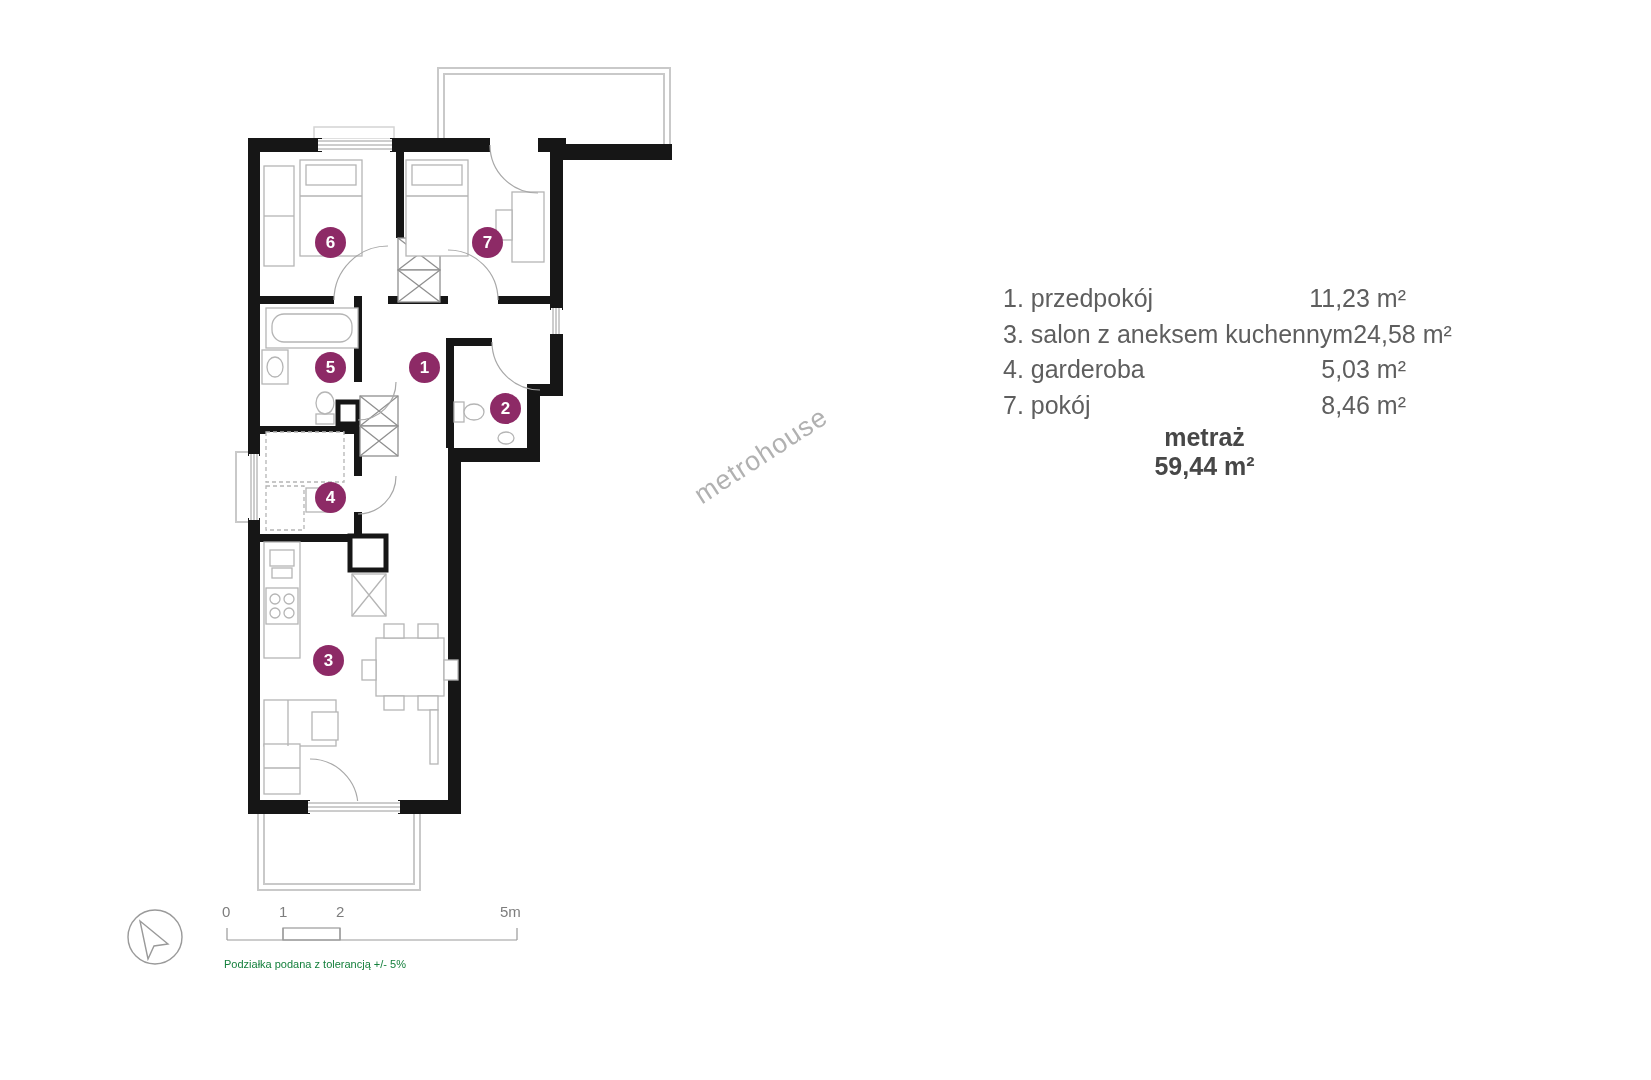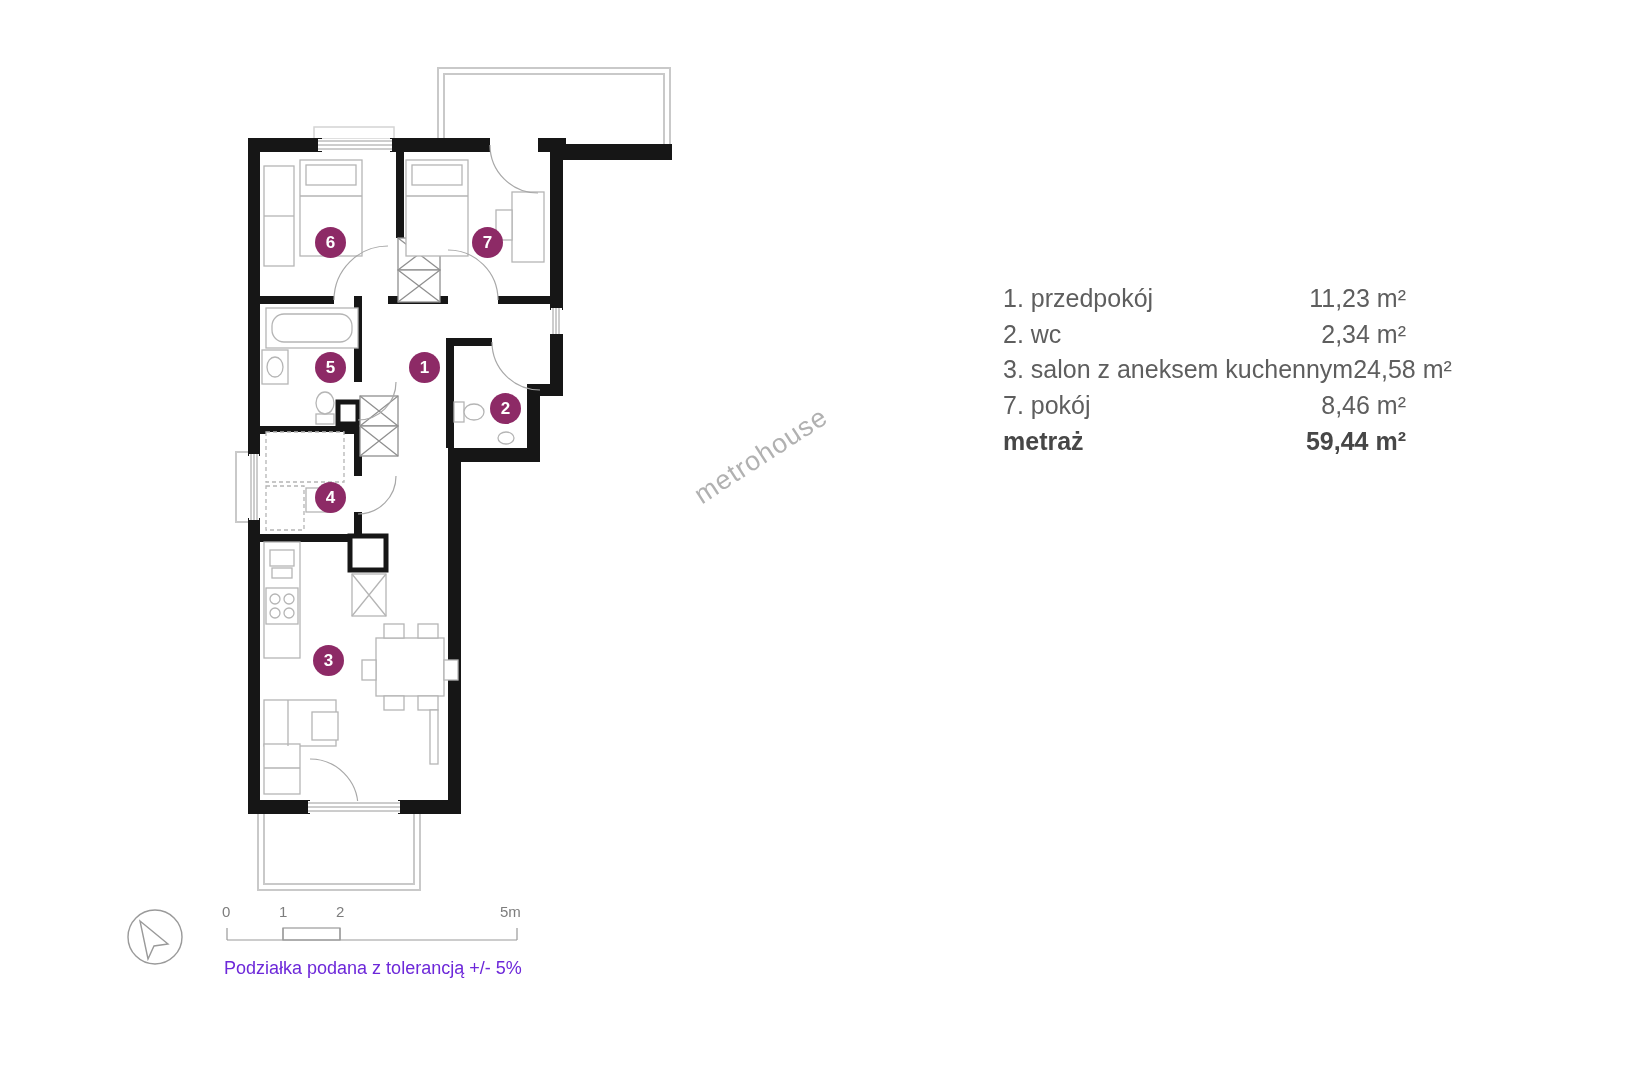--- a/index.html
+++ b/index.html
@@ -15,32 +15,32 @@
   }
 
   
   #legend{
     position:absolute;left:1003px;top:281px;width:403px;
     color:#5e5e5e;font-size:25px;
   }
   .legend-row{display:flex;justify-content:space-between;height:35.6px;align-items:center;}
   .legend-row .lbl{white-space:nowrap;}
   .legend-row .val{white-space:nowrap;text-align:right;}
-  .legend-row.total{font-weight:bold;color:#474747;}
+  .legend-row.total{font-weight:bold;color:#474747;flex-direction:column;}
 
   
   #watermark{
     position:absolute;left:697px;top:482px;
     transform:rotate(-33deg);transform-origin:left center;
     font-size:27px;color:#a4a4a4;opacity:.85;letter-spacing:1px;
   }
 
   
   .scale-tick-label{position:absolute;font-size:15px;color:#7d7d7d;}
-  #scale-note{position:absolute;left:224px;top:958px;font-size:18px;color:#6d28d9;}
+  #scale-note{position:absolute;left:224px;top:958px;font-size:11px;color:#15803d;}
 </style>
 </head>
 <body>
 
 <div id="stage">
 
   <svg id="plan-svg" width="1651" height="1080" viewBox="0 0 1651 1080" xmlns="http://www.w3.org/2000/svg">
 
     <g stroke="#c9c9c9" stroke-width="2" fill="none">
       <path d="M438,144 V68 H670 V144"></path>
@@ -198,26 +198,26 @@
   <div class="marker" style="left: 315px; top: 352px; background: rgb(141, 42, 102);">5</div>
   <div class="marker" style="left: 315px; top: 227px; background: rgb(141, 42, 102);">6</div>
   <div class="marker" style="left: 472px; top: 227px; background: rgb(141, 42, 102);">7</div>
 
   <div id="legend">
     <div class="legend-row">
       <span class="lbl">1. przedpokój</span>
       <span class="val">11,23 m²</span>
     </div>
     <div class="legend-row">
-      <span class="lbl">2. wc</span>
-      <span class="val">2,34 m²</span>
-    </div>
-    <div class="legend-row">
       <span class="lbl">3. salon z aneksem kuchennym</span>
       <span class="val">24,58 m²</span>
+    </div>
+    <div class="legend-row">
+      <span class="lbl">4. garderoba</span>
+      <span class="val">5,03 m²</span>
     </div>
     <div class="legend-row">
       <span class="lbl">7. pokój</span>
       <span class="val">8,46 m²</span>
     </div>
     <div class="legend-row total">
       <span class="lbl">metraż</span>
       <span class="val">59,44 m²</span>
     </div>
   </div>

